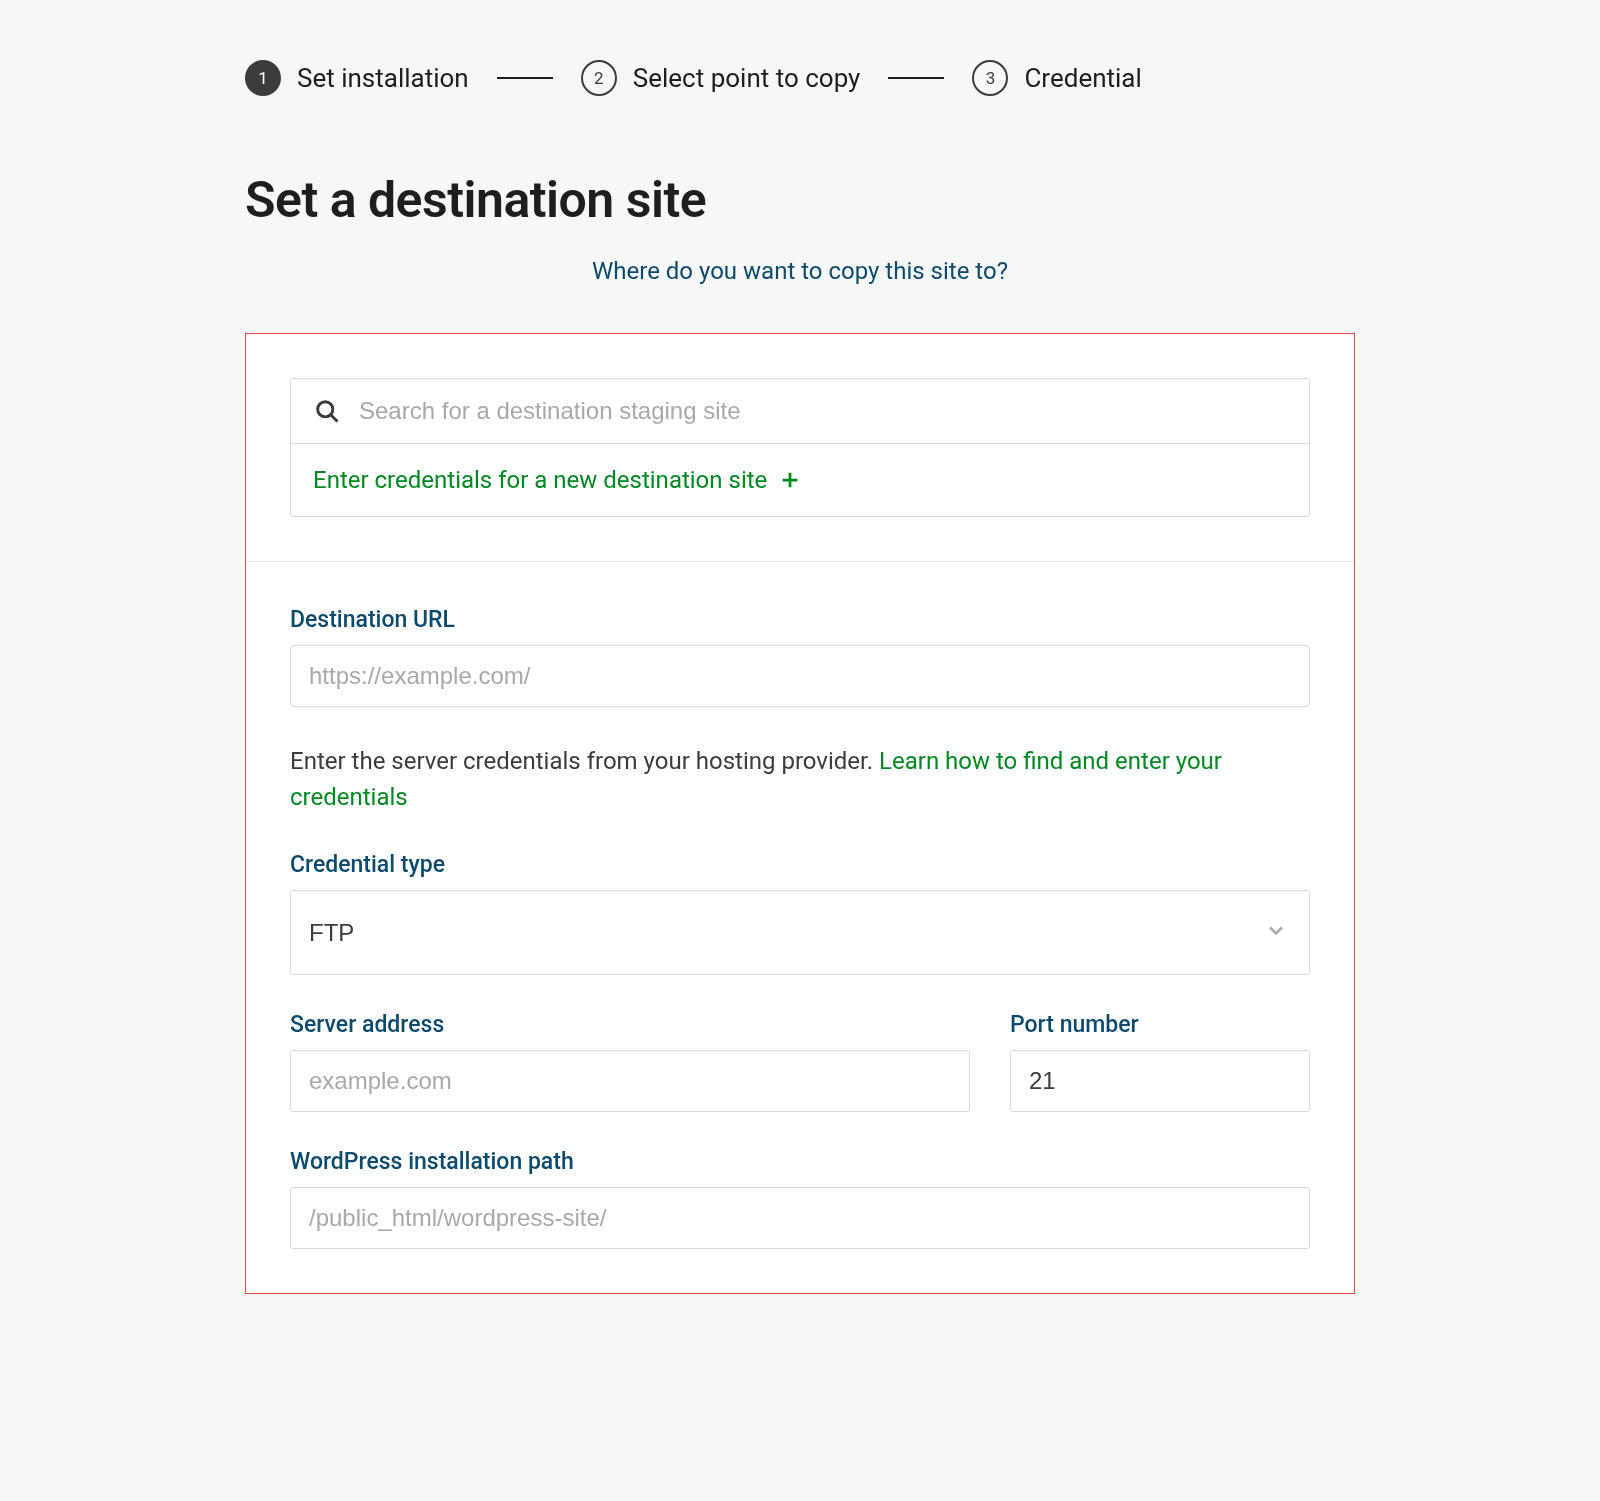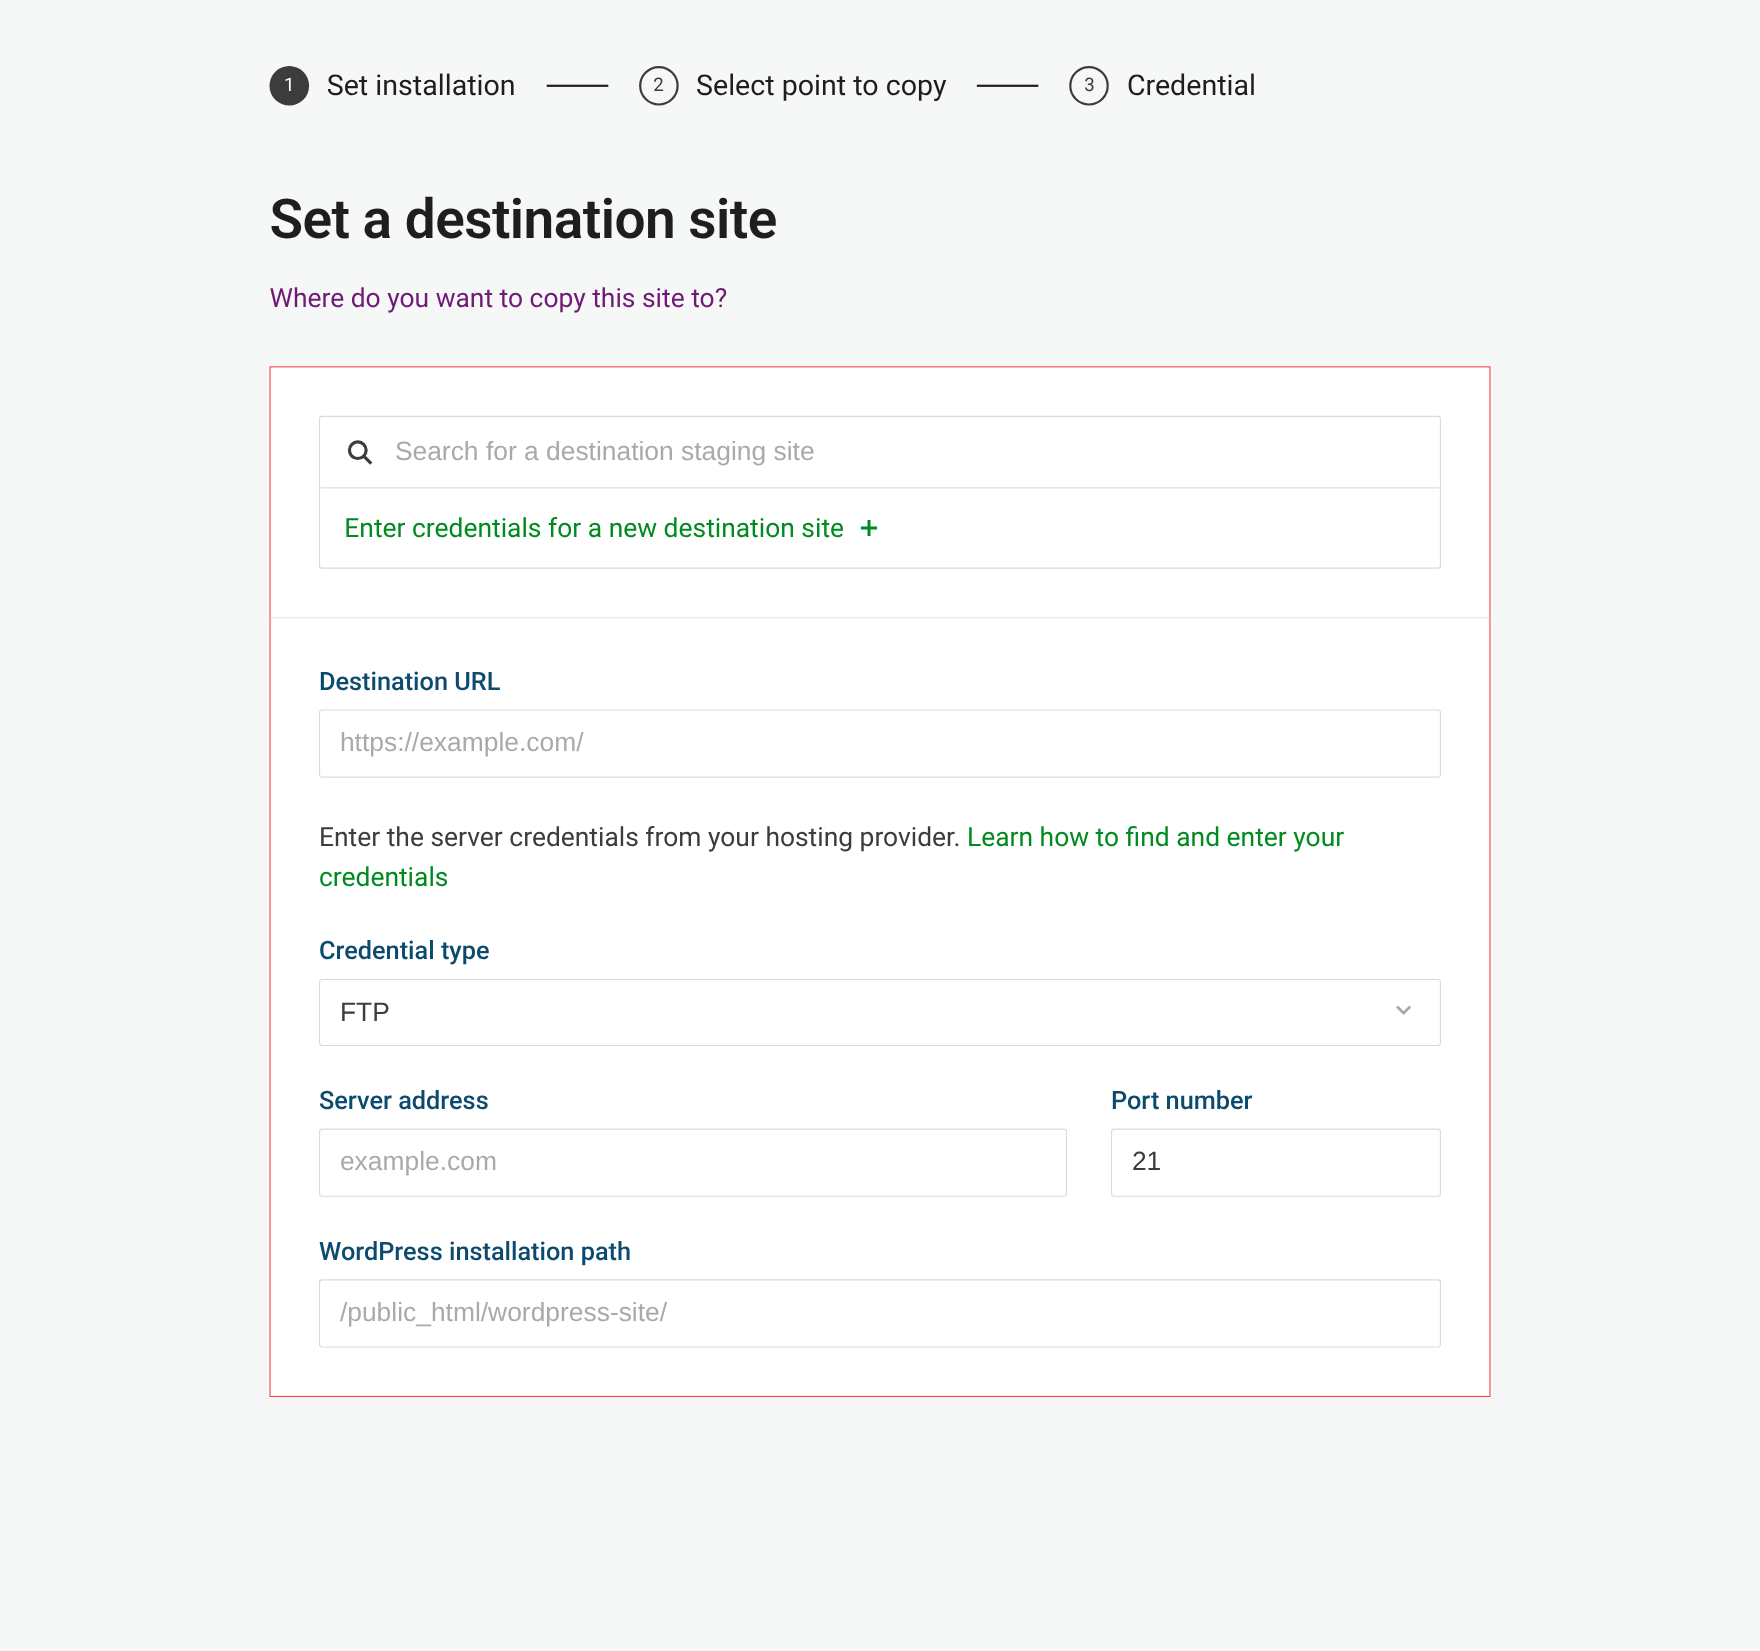--- a/index.html
+++ b/index.html
@@ -72,22 +72,23 @@
     .page-title {
       font-size: 50px;
       font-weight: 600;
       color: #1e1e1e;
       margin-bottom: 28px;
       letter-spacing: -0.5px;
     }
     
     .page-subtitle {
       font-size: 24px;
-      color: #701a75;
+      color: #0c4a6e;
       margin-bottom: 48px;
+      text-align: center;
     }
     
     
     .card {
       background: #fff;
       border: 1px solid #ef4444;
     }
     
     .card-section {
       padding: 44px;
@@ -204,21 +205,21 @@
     }
     
     .select-wrapper {
       position: relative;
     }
     
     .field-select {
       width: 100%;
       border: 1px solid #d7dade;
       border-radius: 3px;
-      padding: 16px 18px;
+      padding: 28px 18px;
       font-size: 24px;
       color: #3c3c3c;
       outline: none;
       background: #fff;
       appearance: none;
       cursor: pointer;
     }
     
     .select-chevron {
       position: absolute;

